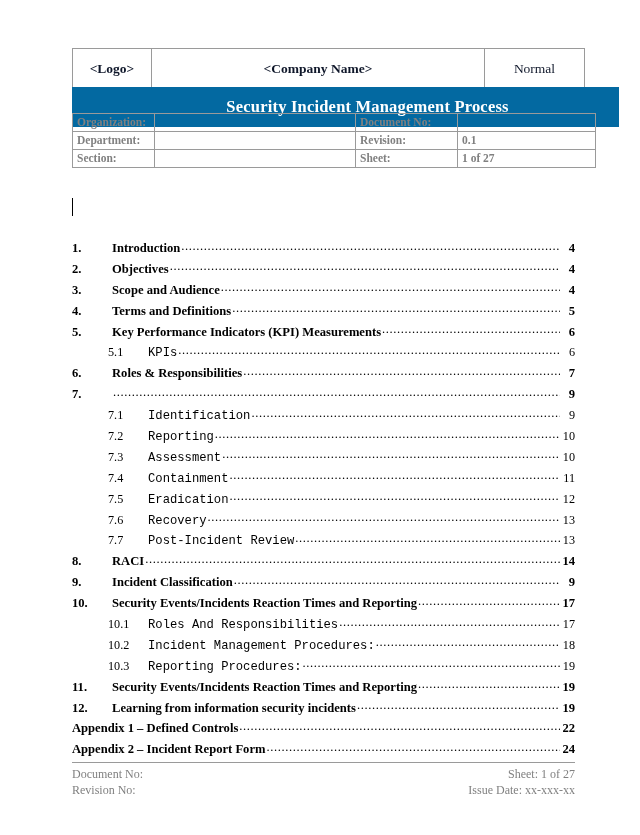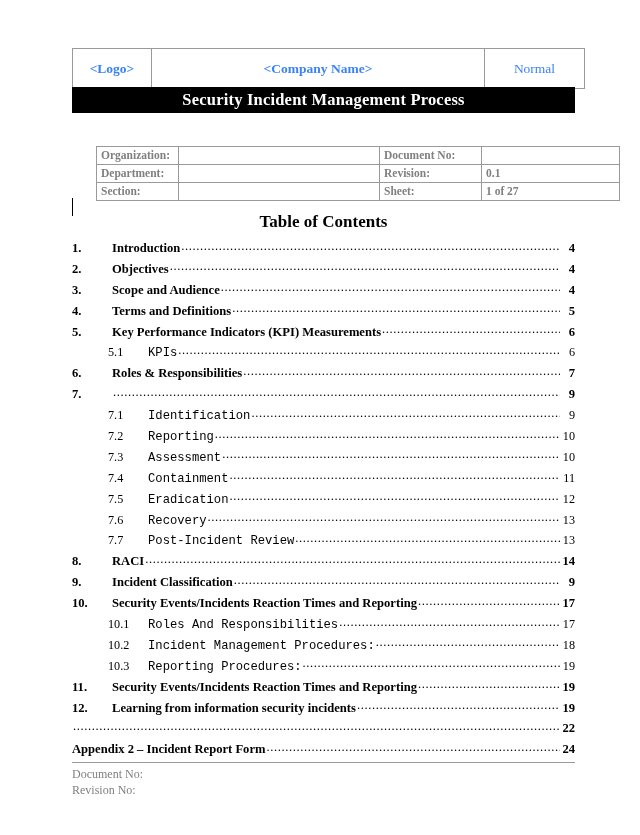--- a/index.html
+++ b/index.html
@@ -31,54 +31,54 @@
     top: 48px;
     width: 503px;
     border-collapse: collapse;
     table-layout: fixed;
   }
   .hdr-table td {
     border: 1px solid #9a9a9a;
     height: 37px;
     text-align: center;
     vertical-align: middle;
-    color: #3b82f6;
+    color: #0f172a;
     font-weight: bold;
     font-size: 13.5px;
   }
   .hdr-logo   { width: 76px; }
   .hdr-name   { width: 330px; font-size: 14px; }
   .hdr-status { width: 97px; font-weight: normal !important; font-size: 12.5px; margin-top: 21px; }
 
   
   .title-bar {
     position: absolute;
     left: 0;
     top: 87px;
     width: 503px;
-    height: 26px;
-    background: #000000;
+    height: 40px;
+    background: #0369a1;
     color: #ffffff;
     font-weight: bold;
     font-size: 16.5px;
     display: flex;
     align-items: center;
     justify-content: center;
     letter-spacing: 0.2px;
+    padding-left: 44px;
   }
 
   
   .meta-table {
     position: absolute;
     left: 0;
-    top: 146px;
+    top: 113px;
     width: 503px;
     border-collapse: collapse;
     table-layout: fixed;
-    margin-left: 24px;
   }
   .meta-table td {
     border: 1px solid #9a9a9a;
     height: 17px;
     padding: 0 0 0 4px;
     color: #808080;
     font-weight: bold;
     font-size: 11.5px;
     vertical-align: middle;
     line-height: 17px;
@@ -220,21 +220,20 @@
       <td class="m-l1">Section:</td>
       <td class="m-l2"></td>
       <td class="m-r1">Sheet:</td>
       <td class="m-r2">1 of 27</td>
     </tr>
   </tbody>
     </table>
 
   <div class="caret"></div>
 
-  <div class="toc-heading">Table of Contents</div>
 
   <div class="toc" id="toc-list">
       <div class="toc-row">
         <span class="num">1.</span>
         <span class="ttl">Introduction</span>
         <span class="leader">............................................................................................................................................................................................................................</span>
         <span class="pg">4</span>
       </div>
       <div class="toc-row">
         <span class="num">2.</span>
@@ -361,31 +360,36 @@
         <span class="leader">............................................................................................................................................................................................................................</span>
         <span class="pg">19</span>
       </div>
       <div class="toc-row">
         <span class="num">12.</span>
         <span class="ttl">Learning from information security incidents</span>
         <span class="leader">............................................................................................................................................................................................................................</span>
         <span class="pg">19</span>
       </div>
       <div class="toc-row apx">
+        <span class="ttl">Appendix 1 – Defined Controls</span>
         <span class="leader">............................................................................................................................................................................................................................</span>
         <span class="pg">22</span>
       </div>
       <div class="toc-row apx">
         <span class="ttl">Appendix 2 – Incident Report Form</span>
         <span class="leader">............................................................................................................................................................................................................................</span>
         <span class="pg">24</span>
       </div>
     </div>
 
   <div class="footer-rule"></div>
   <div class="footer">
     <div class="f-col left">
       <div class="f-line">Document No:</div>
       <div class="f-line">Revision No:</div>
     </div>
+    <div class="f-col right">
+      <div class="f-line">Sheet: 1 of 27</div>
+      <div class="f-line">Issue Date: xx-xxx-xx</div>
+    </div>
   </div>
 
 </div>
 
 </body></html>

